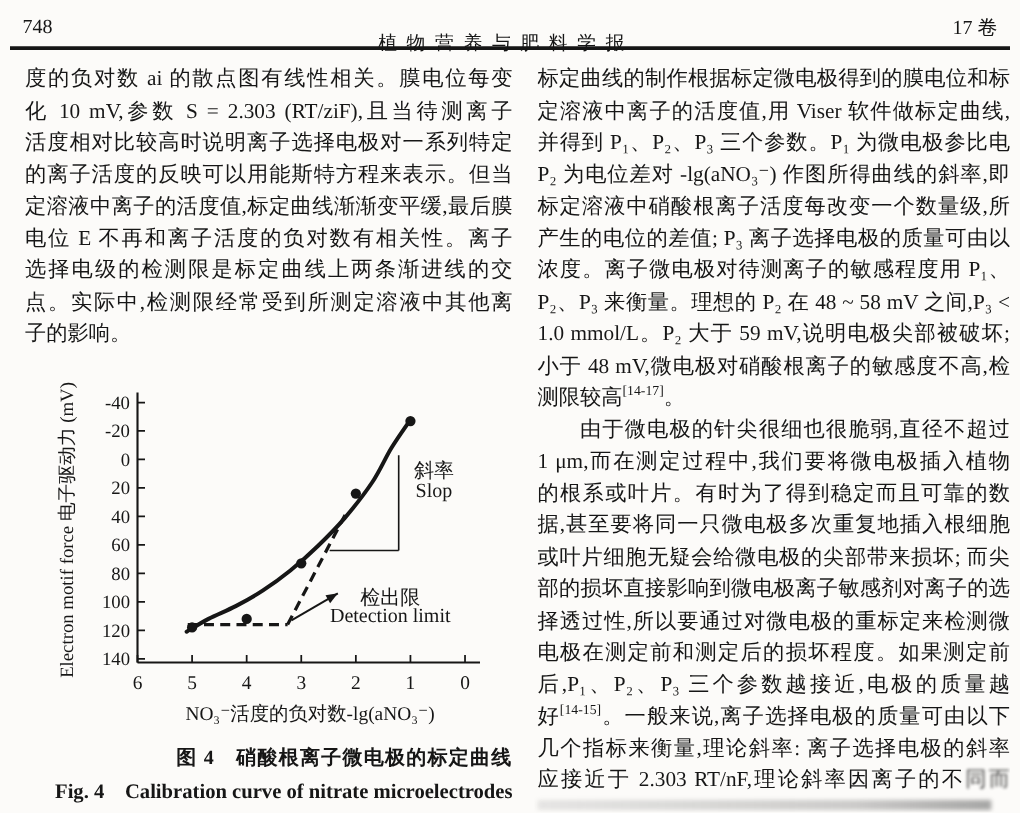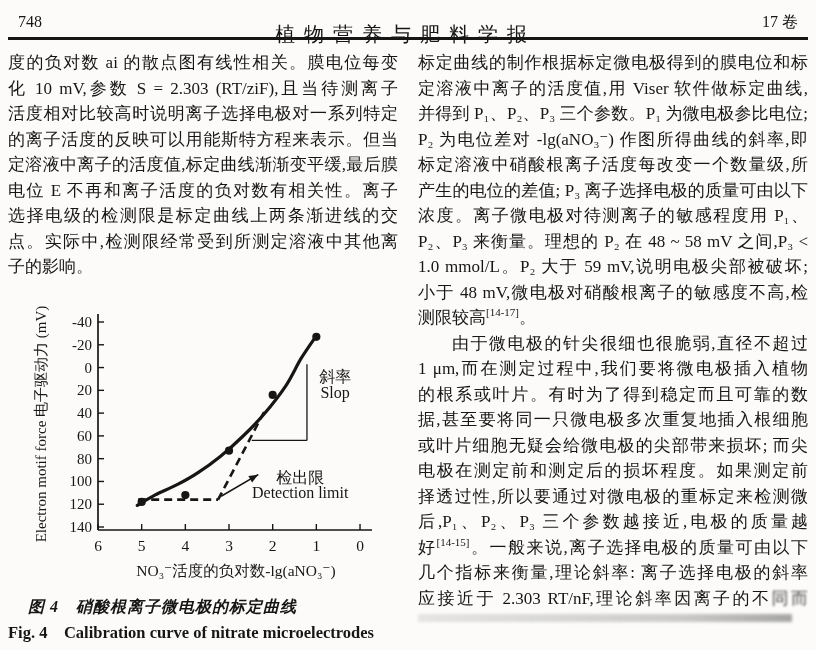--- a/index.html
+++ b/index.html
@@ -7,43 +7,43 @@
     width:816px;height:650px;overflow:hidden;position:relative;
     background:#fcfbf9;color:#161616;
     font-family:"Liberation Serif","DejaVu Serif",serif;
   }
   .page{position:absolute;inset:0;}
   .header{
     position:absolute;top:10px;left:18px;right:18px;height:24px;
     display:flex;justify-content:space-between;align-items:center;
     font-size:16px;
   }
-  .header .jtitle{letter-spacing:2px;font-size:20px;margin-top:24px;}
+  .header .jtitle{letter-spacing:2px;font-size:15px;margin-top:24px;}
   .rule{position:absolute;top:37px;left:8px;right:8px;height:3px;background:#161616;}
   .columns{
-    position:absolute;top:50px;left:8px;right:8px;
+    position:absolute;top:50px;left:20px;right:8px;
     display:flex;gap:20px;
   }
   .col{width:390px;font-size:17px;line-height:25.5px;}
   .tline{
     height:25.5px;overflow:hidden;
     text-align:justify;text-align-last:justify;
   }
   .tline.end{text-align-last:left;}
   .tline.ind{text-indent:2em;}
   .sup{vertical-align:super;font-size:11px;line-height:0;margin-top:31px;}
   .deg{filter:blur(1.2px);opacity:.8;}
   .figure{position:relative;width:392px;height:286px;margin-top:24px;}
   .figure svg{display:block;}
   .cap-zh{
-    margin-top:4px;text-align:left;font-weight:bold;font-size:16px;
-    letter-spacing:1px;padding-left:20px;font-style:italic;
+    margin-top:4px;text-align:right;font-weight:bold;font-size:16px;
+    letter-spacing:1px;padding-left:20px;
   }
   .cap-en{
-    margin-top:1px;text-align:left;font-weight:bold;font-size:16.5px;
+    margin-top:1px;text-align:right;font-weight:bold;font-size:16.5px;
   }
   .cut-strip{
     margin-top:3px;height:8px;width:96%;
     background:linear-gradient(to right, rgba(130,130,130,.18), rgba(100,100,100,.32) 70%, rgba(80,80,80,.5));
     filter:blur(1.5px);
   }
 </style>
 </head>
 <body>
 
@@ -145,22 +145,23 @@
           <div class="tline"><span>浓度。离子微电极对待测离子的敏感程度用 P₁、</span></div>
           <div class="tline"><span>P₂、P₃ 来衡量。理想的 P₂ 在 48 ~ 58 mV 之间,P₃ &lt;</span></div>
           <div class="tline"><span>1.0 mmol/L。P₂ 大于 59 mV,说明电极尖部被破坏;</span></div>
           <div class="tline"><span>小于 48 mV,微电极对硝酸根离子的敏感度不高,检</span></div>
           <div class="tline end"><span>测限较高</span><span class="sup">[14-17]</span><span>。</span></div>
           <div class="tline ind"><span>由于微电极的针尖很细也很脆弱,直径不超过</span></div>
           <div class="tline"><span>1 μm,而在测定过程中,我们要将微电极插入植物</span></div>
           <div class="tline"><span>的根系或叶片。有时为了得到稳定而且可靠的数</span></div>
           <div class="tline"><span>据,甚至要将同一只微电极多次重复地插入根细胞</span></div>
           <div class="tline"><span>或叶片细胞无疑会给微电极的尖部带来损坏; 而尖</span></div>
+          <div class="tline"><span>部的损坏直接影响到微电极离子敏感剂对离子的选</span></div>
+          <div class="tline"><span>择透过性,所以要通过对微电极的重标定来检测微</span></div>
           <div class="tline"><span>电极在测定前和测定后的损坏程度。如果测定前</span></div>
-          <div class="tline"><span>择透过性,所以要通过对微电极的重标定来检测微</span></div>
           <div class="tline"><span>后,P₁、P₂、P₃ 三个参数越接近,电极的质量越</span></div>
           <div class="tline"><span>好</span><span class="sup">[14-15]</span><span>。一般来说,离子选择电极的质量可由以下</span></div>
           <div class="tline"><span>几个指标来衡量,理论斜率: 离子选择电极的斜率</span></div>
           <div class="tline"><span>应接近于 2.303 RT/nF,理论斜率因离子的不</span><span class="deg">同而</span></div>
         </div>
       <div class="cut-strip"></div>
     </div>
 
   </div>
 </div>

